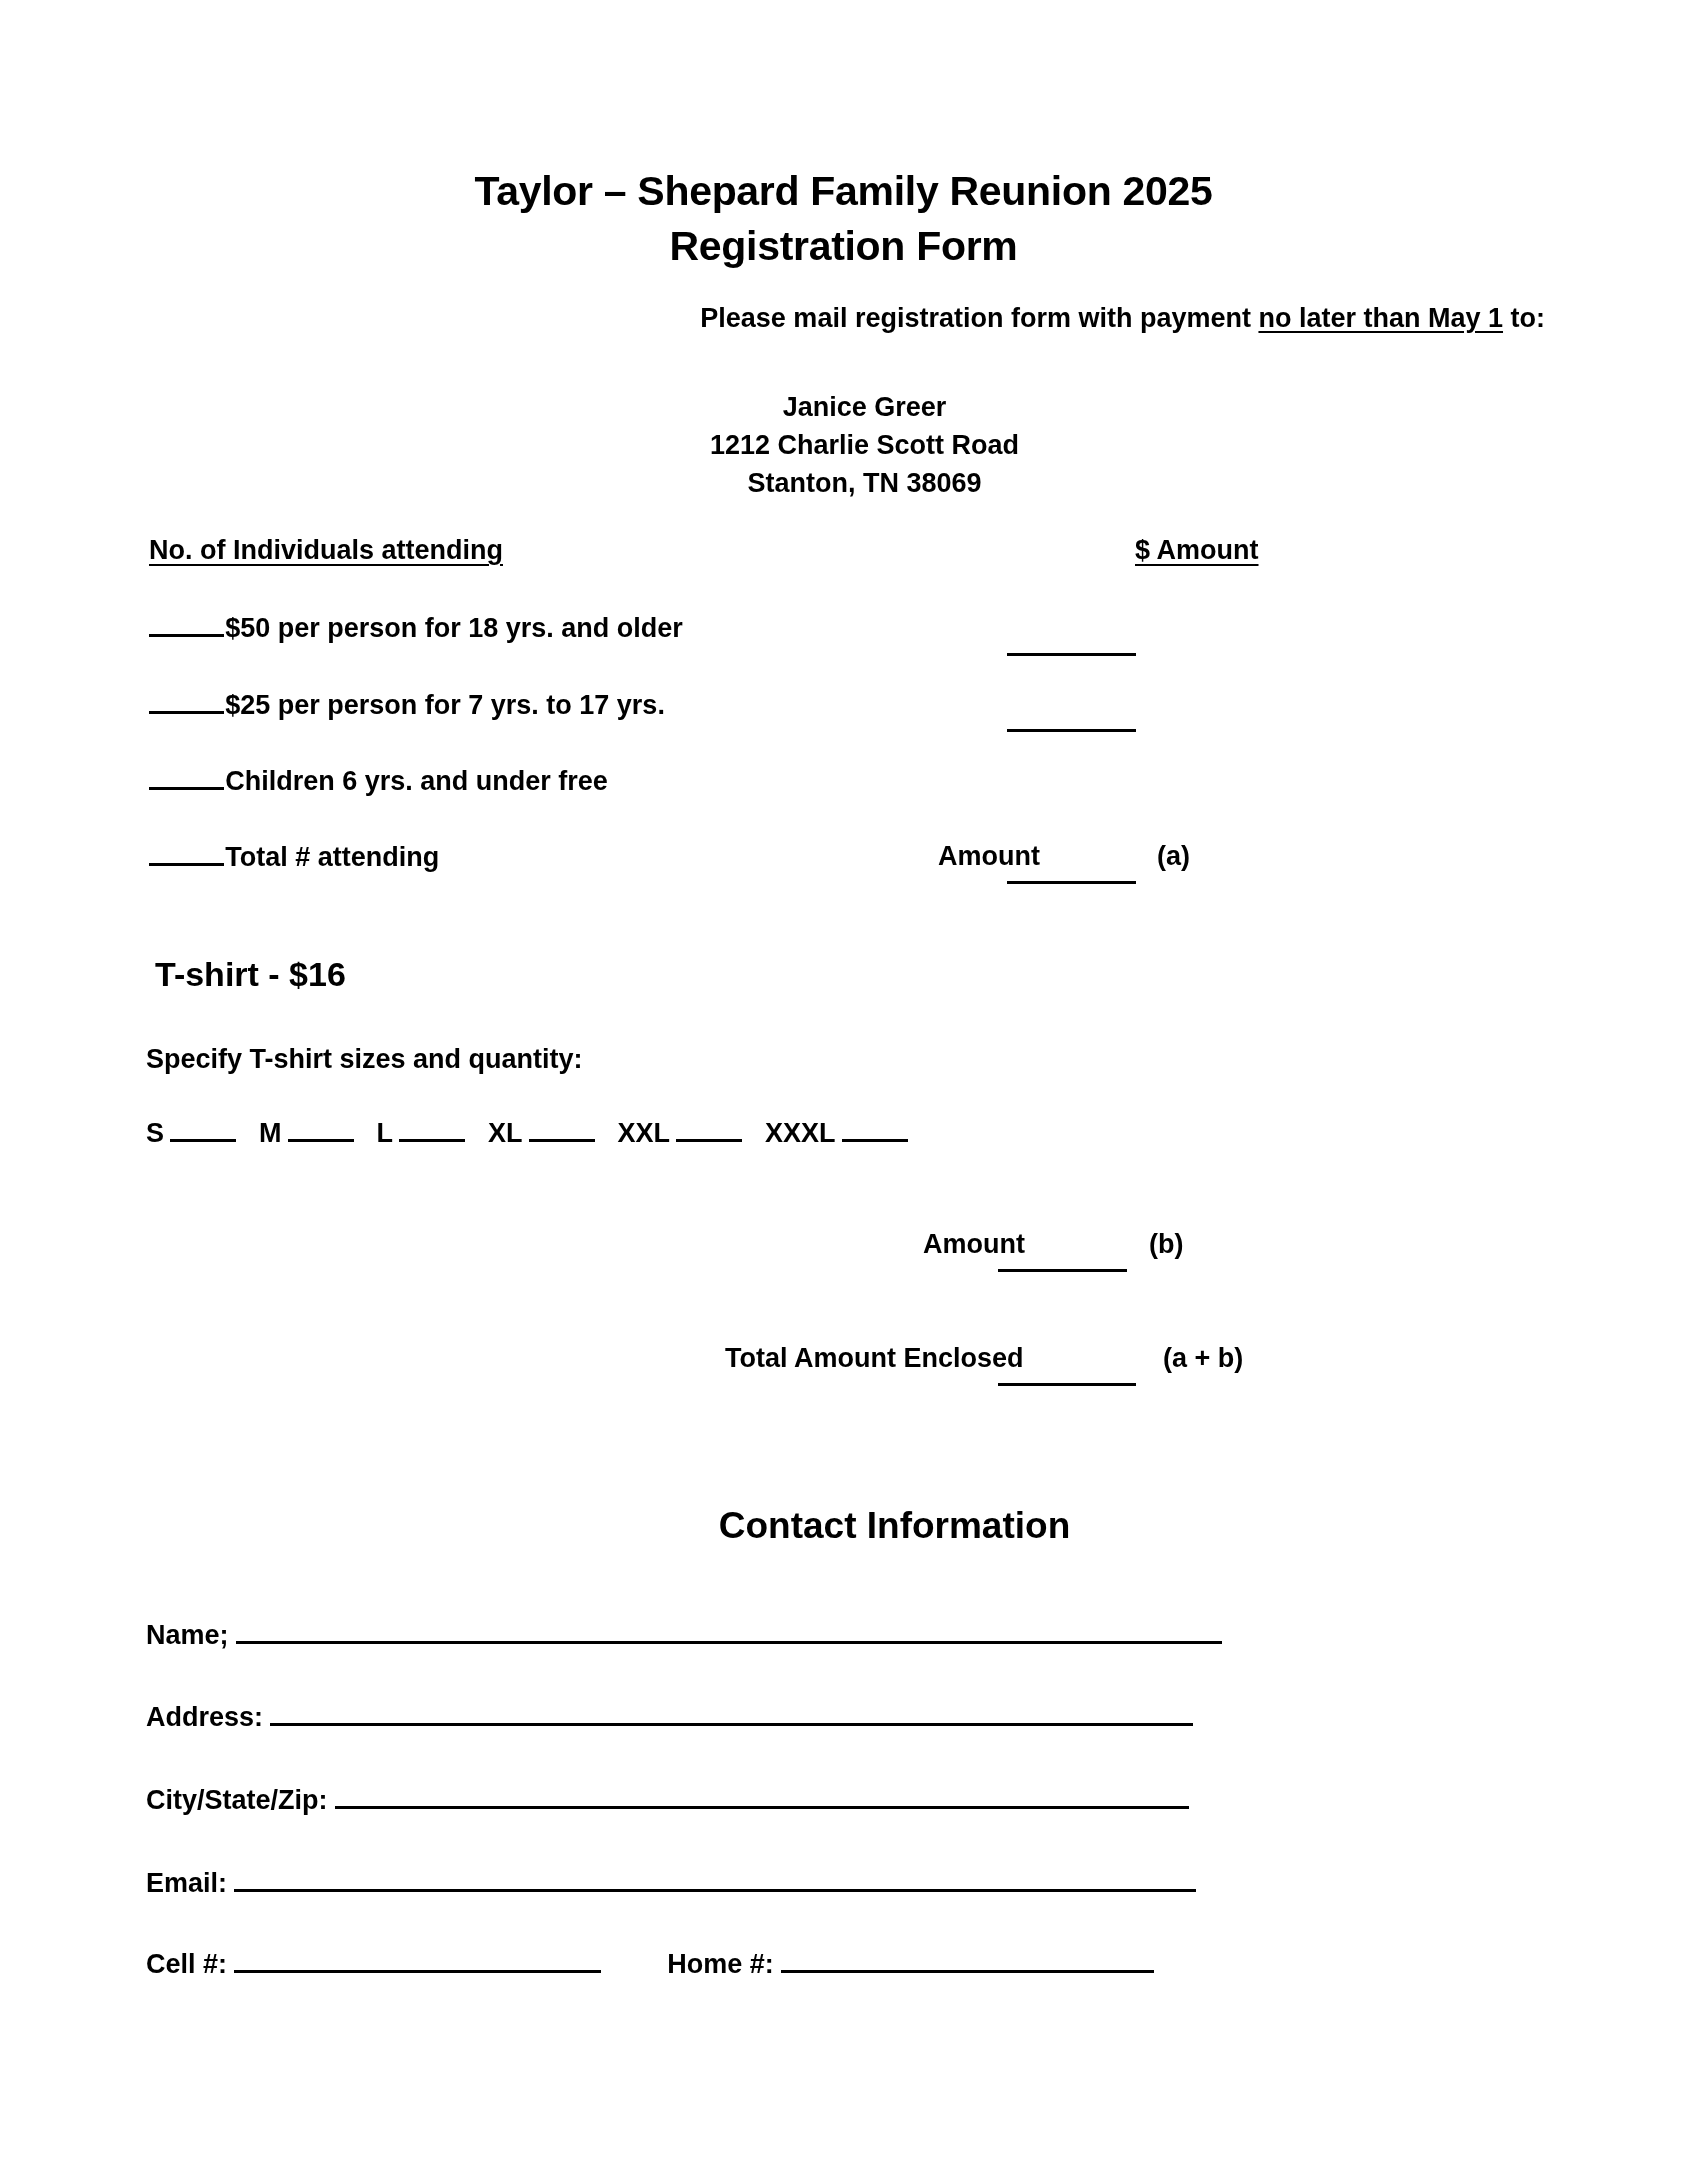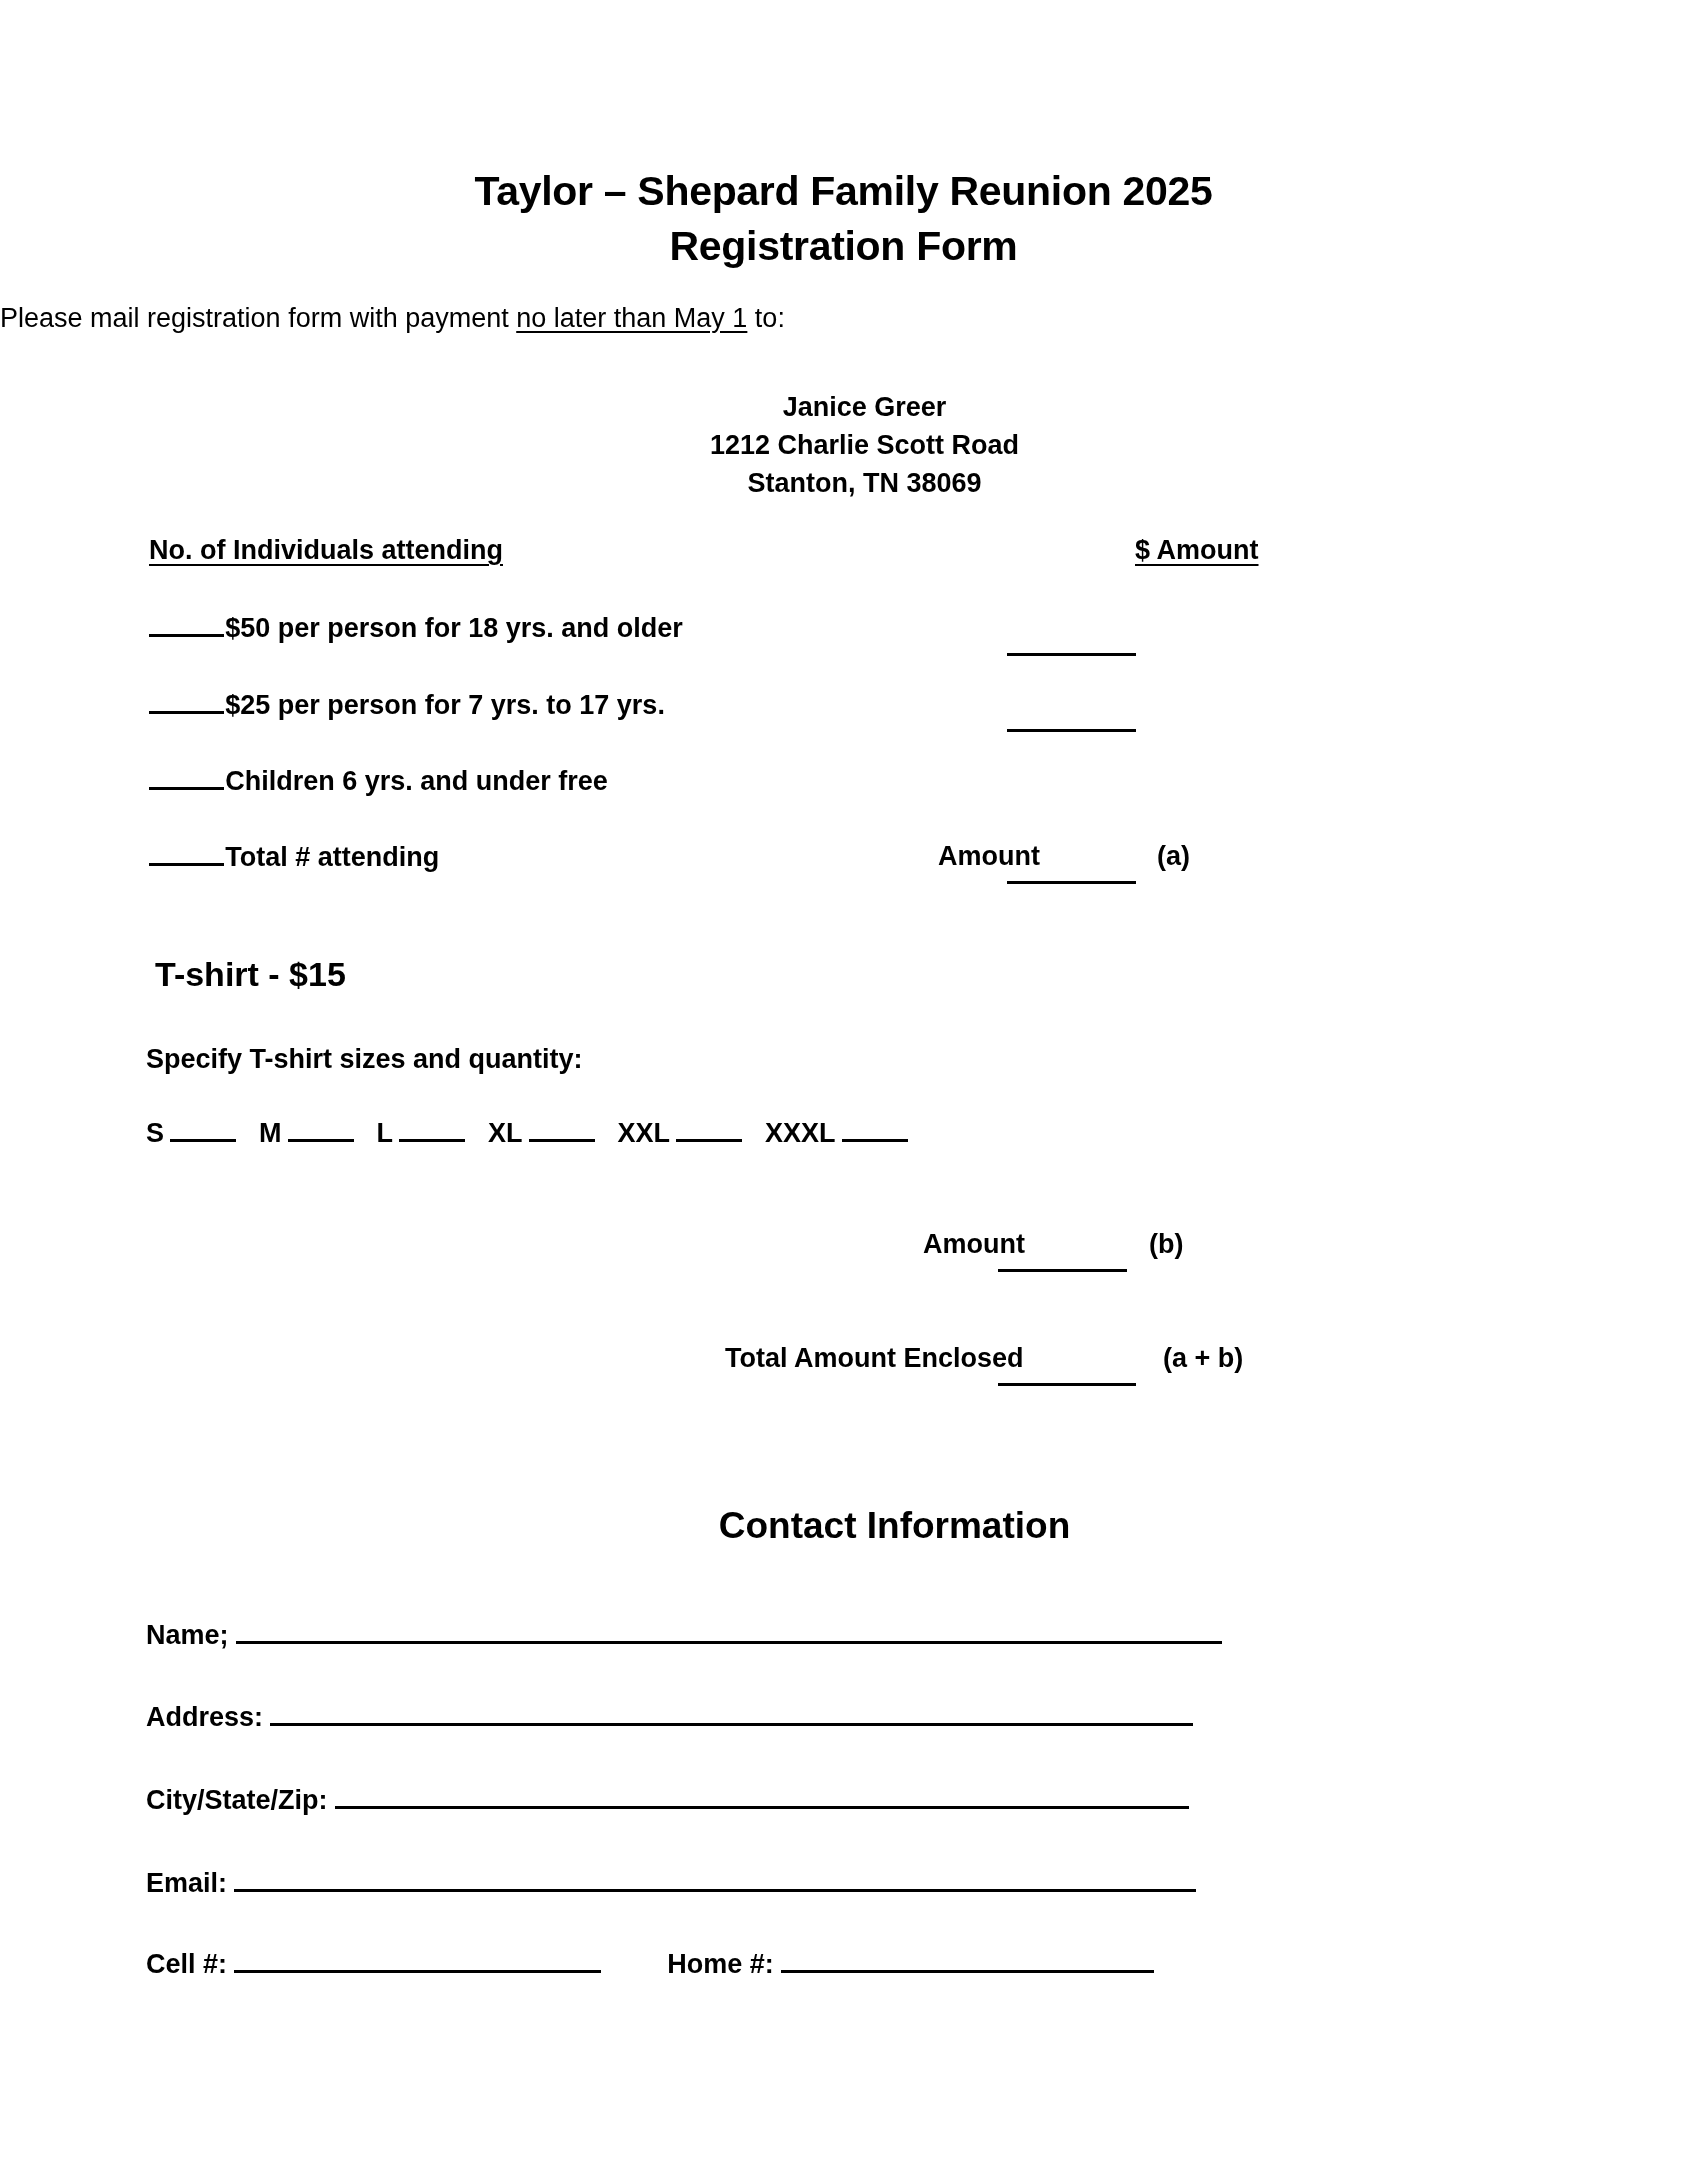--- a/index.html
+++ b/index.html
@@ -37,23 +37,23 @@
     font-weight: bold;
     line-height: 55px;
     letter-spacing: -0.3px;
   }
 
   .mail-note {
     position: absolute;
     top: 301px;
     left: 0;
     width: 1545px;
-    text-align: left;
-    font-size: 27px;
-    font-weight: normal;
+    text-align: right;
+    font-size: 27px;
+    font-weight: bold;
     line-height: 35px;
   }
   .mail-note u { text-decoration: underline; text-underline-offset: 3.6px; }
 
   .addr-block {
     position: absolute;
     top: 388px;
     left: 0;
     width: 1687px;
     text-align: center;
@@ -239,21 +239,21 @@
   <div class="fee-row r2"><span class="blank blank-cnt"></span><span>$25 per person for 7 yrs. to 17 yrs.</span></div>
   <div class="amt-blank a2"></div>
 
   <div class="fee-row r3"><span class="blank blank-cnt"></span><span>Children 6 yrs. and under free</span></div>
 
   <div class="fee-row r4"><span class="blank blank-cnt"></span><span>Total # attending</span></div>
   <div class="amount-word w-a">Amount</div>
   <div class="amt-blank a3"></div>
   <div class="note-tag n-a">(a)</div>
 
-  <div class="tshirt-head">T-shirt - $15</div>
+  <div class="tshirt-head">T-shirt - $16</div>
   <div class="specify">Specify T-shirt sizes and quantity:</div>
 
   <div class="sizes-row"><span class="sz">S</span><span class="blank-sz"></span><span class="sz">M</span><span class="blank-sz"></span><span class="sz">L</span><span class="blank-sz"></span><span class="sz">XL</span><span class="blank-sz"></span><span class="sz">XXL</span><span class="blank-sz"></span><span class="sz">XXXL</span><span class="blank-sz"></span></div>
 
   <div class="amount-word w-b">Amount</div>
   <div class="amt-blank b1"></div>
   <div class="note-tag n-b">(b)</div>
 
   <div class="amount-word w-t">Total Amount Enclosed</div>
   <div class="amt-blank t1"></div>

